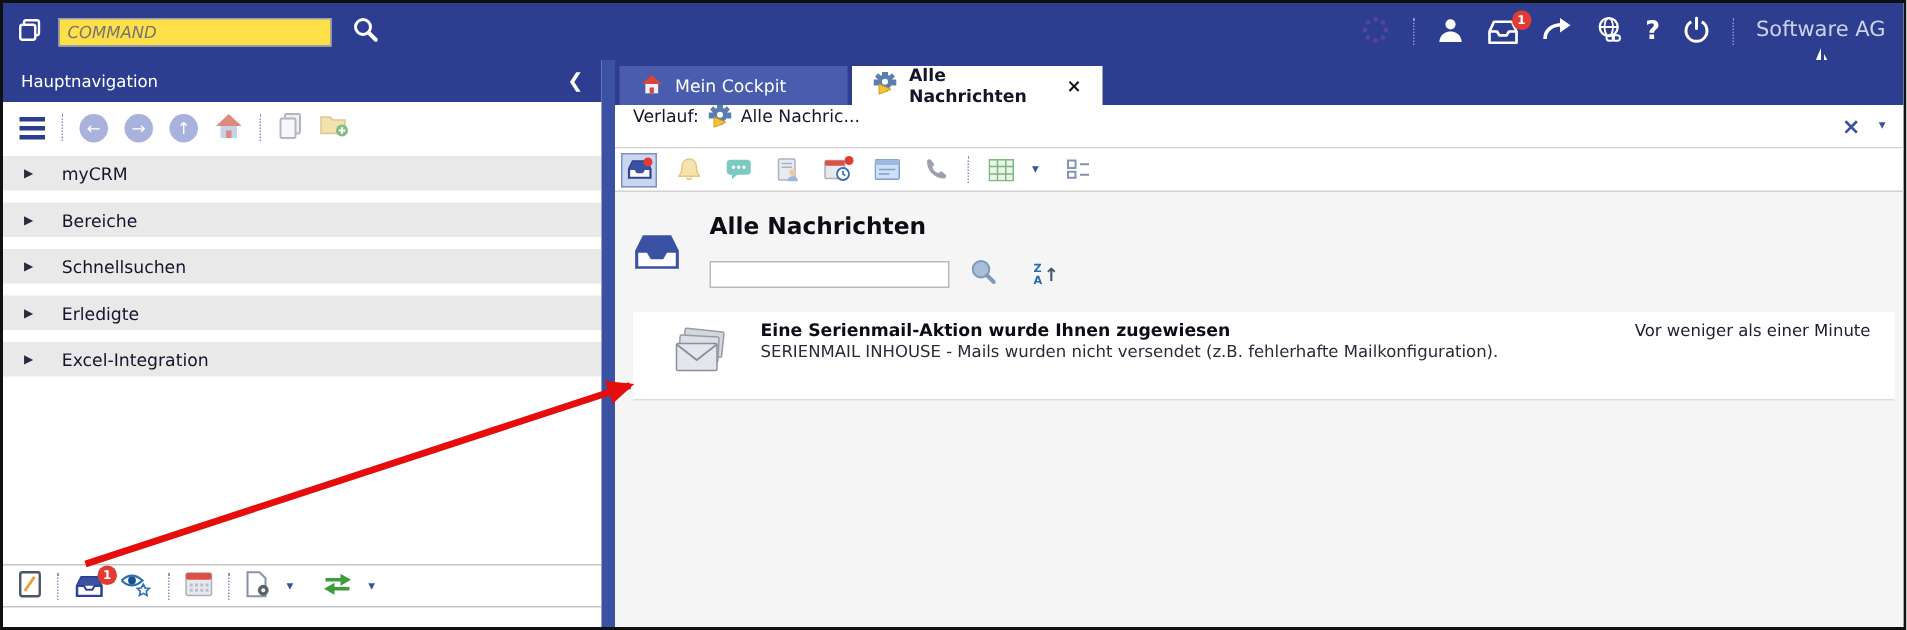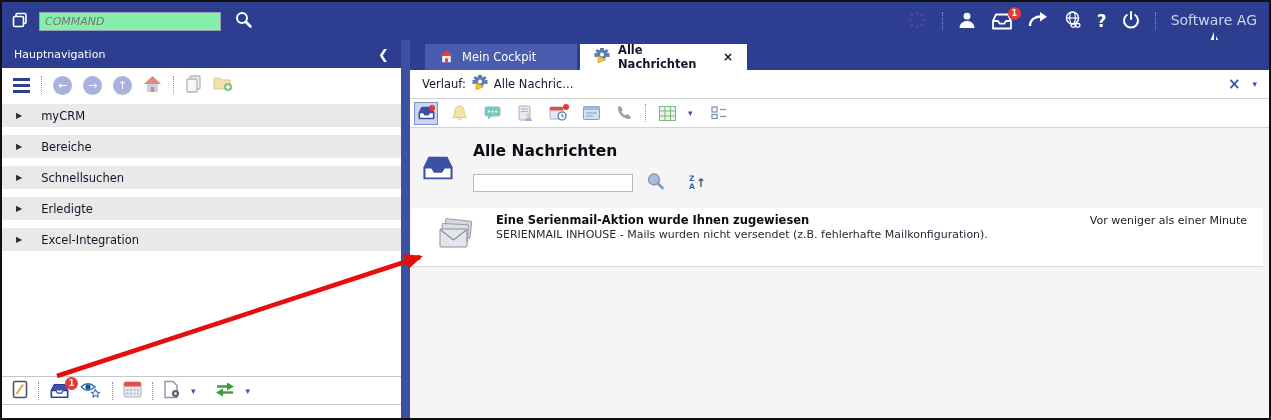--- a/index.html
+++ b/index.html
@@ -3,21 +3,21 @@
 <meta charset="utf-8">
 <style>
   * { margin:0; padding:0; box-sizing:border-box; }
   html,body { width:1271px; height:420px; }
   body { font-family:"DejaVu Sans","Liberation Sans",sans-serif; font-size:11px; color:#1c1c30; }
   .frame { position:relative; width:1271px; height:420px; border:2px solid #101010; background:#fff; overflow:hidden; }
 
   
   .topbar { position:absolute; left:0; top:0; width:1267px; height:38px; background:#2d3e91; display:flex; align-items:center; }
   .topbar .win-ic { margin-left:9px; }
-  .cmd-input { margin-left:10px; width:182px; height:19px; background:#86efac; border:1px solid #9aa0b5; font-style:italic; color:#555; font-size:11px; padding:0 5px; font-family:"DejaVu Sans","Liberation Sans",sans-serif; }
+  .cmd-input { margin-left:10px; width:182px; height:19px; background:#fde047; border:1px solid #9aa0b5; font-style:italic; color:#555; font-size:11px; padding:0 5px; font-family:"DejaVu Sans","Liberation Sans",sans-serif; }
   .top-search { margin-left:13px; }
   .top-right { margin-left:auto; display:flex; align-items:center; gap:15px; padding-right:10px; }
   .vdiv { width:0; height:18px; border-left:1px dotted #8a94c8; }
   .icon-rel { position:relative; display:inline-flex; }
   .badge { position:absolute; top:-6px; right:-8px; min-width:13px; height:13px; background:#e23b35; color:#fff; border-radius:8px; font-size:8px; font-weight:bold; display:flex; align-items:center; justify-content:center; }
   .help-q { color:#fff; font-size:17px; font-weight:bold; }
   .logo { display:flex; align-items:center; gap:4px; color:#fff;flex-direction:column; }
   .logo-txt { display:flex; flex-direction:column; line-height:1; }
   .logo-name { font-size:15px; font-weight:bold; letter-spacing:.5px; }
   .logo-sub { font-size:14px; color:#cdd4ea; margin-top:16px; }
@@ -36,41 +36,41 @@
   .nav-item .arr { font-size:8px; color:#2a2a3a; }
   .nav-item .lbl { font-size:11.5px; color:#14142b;margin-left:10px; }
   .side-bottom { position:absolute; left:0; right:0; bottom:13px; height:29px; border-top:1px solid #c6c6c6; border-bottom:1px solid #c6c6c6; display:flex; align-items:center; padding-left:10px; gap:10px; background:#fff; }
   .caret { color:#3b51a3; font-size:9px; }
 
   
   .splitter { position:absolute; left:399px; top:38px; width:9px; bottom:0; background:#3b51a3; }
 
   
   .main { position:absolute; left:408px; top:38px; right:0; bottom:0; display:flex; flex-direction:column; }
-  .tabbar { height:30px; background:#2d3e91; display:flex; align-items:flex-end; padding-left:15px; gap:3px; }
+  .tabbar { height:30px; background:#2d3e91; display:flex; align-items:flex-end; padding-left:3px; gap:3px; }
   .tab { height:26px; display:flex; align-items:center; gap:8px; padding:0 14px; font-size:11.5px; cursor:pointer; }
   .tab.inactive { background:#4a5cad; color:#fff; width:152px; }
   .tab.active { background:#fff; color:#14142b; font-weight:bold; width:167px; }
   .tab .x { margin-left:auto; font-weight:bold; font-size:12px; color:#111; }
-  .crumbrow { height:29px; background:#fff; border-bottom:1px solid #d2d2d2; display:flex; align-items:center; padding:0 12px; gap:6px; font-size:11.5px; color:#14142b; }
+  .crumbrow { height:29px; background:#fff; border-bottom:1px solid #d2d2d2; display:flex; padding:0 12px; gap:6px; font-size:11.5px; color:#14142b; }
   .crumb-right { margin-left:auto; display:flex; align-items:center; gap:12px; }
   .crumb-x { color:#3b51a3; font-size:15px; font-weight:bold; }
   .toolrow { height:29px; background:#fff; border-bottom:1px solid #d2d2d2; display:flex; align-items:center; padding-left:4px; gap:9px; }
   .tool { display:flex; align-items:center; justify-content:center; width:24px; height:23px; }
   .tool.sel { background:#c9d6ee; border:1px solid #7d92c4; }
   .content { flex:1; background:#f5f5f6; position:relative; }
   .head-ic { position:absolute; left:10px; top:26px; }
   .page-title { position:absolute; left:63px; top:14px; font-size:15.5px; font-weight:bold; color:#0c0c14; }
   .searchrow { position:absolute; left:63px; top:43px; display:flex; align-items:center; gap:12px; }
   .list-search { width:160px; height:18px; border:1px solid #b9b9b9; background:#fff; font-size:11px; padding:0 4px; font-family:"DejaVu Sans","Liberation Sans",sans-serif; }
   .sort-ic { display:flex; align-items:center; }
   .sort-za { display:flex; flex-direction:column; line-height:1; font-size:7.5px; font-weight:bold; color:#2b6bb0; }
   .sort-arrow { font-size:12px; color:#47566b; font-weight:bold; margin-left:1px; }
 
-  .message { position:absolute; left:1px; right:6px; top:80px; height:59px; background:#fff; border-bottom:1px solid #dcdcdc; display:flex; }
+  .message { position:absolute; left:12px; right:6px; top:80px; height:59px; background:#fff; border-bottom:1px solid #dcdcdc; display:flex; }
   .msg-ic { margin:10px 0 0 27px; }
   .msg-body { margin:6px 0 0 22px; line-height:13.5px; }
   .msg-title { font-weight:bold; font-size:11.5px; color:#0c0c14; }
   .msg-line { font-size:11px; color:#2a2a38; }
   .msg-time { margin-left:auto; padding:6px 16px 0 0; font-size:11px; color:#20202e; white-space:nowrap; }
 
   .arrow-overlay { position:absolute; left:0; top:0; width:1271px; height:420px; pointer-events:none; z-index:50; }
 </style>
 </head>
 <body>

